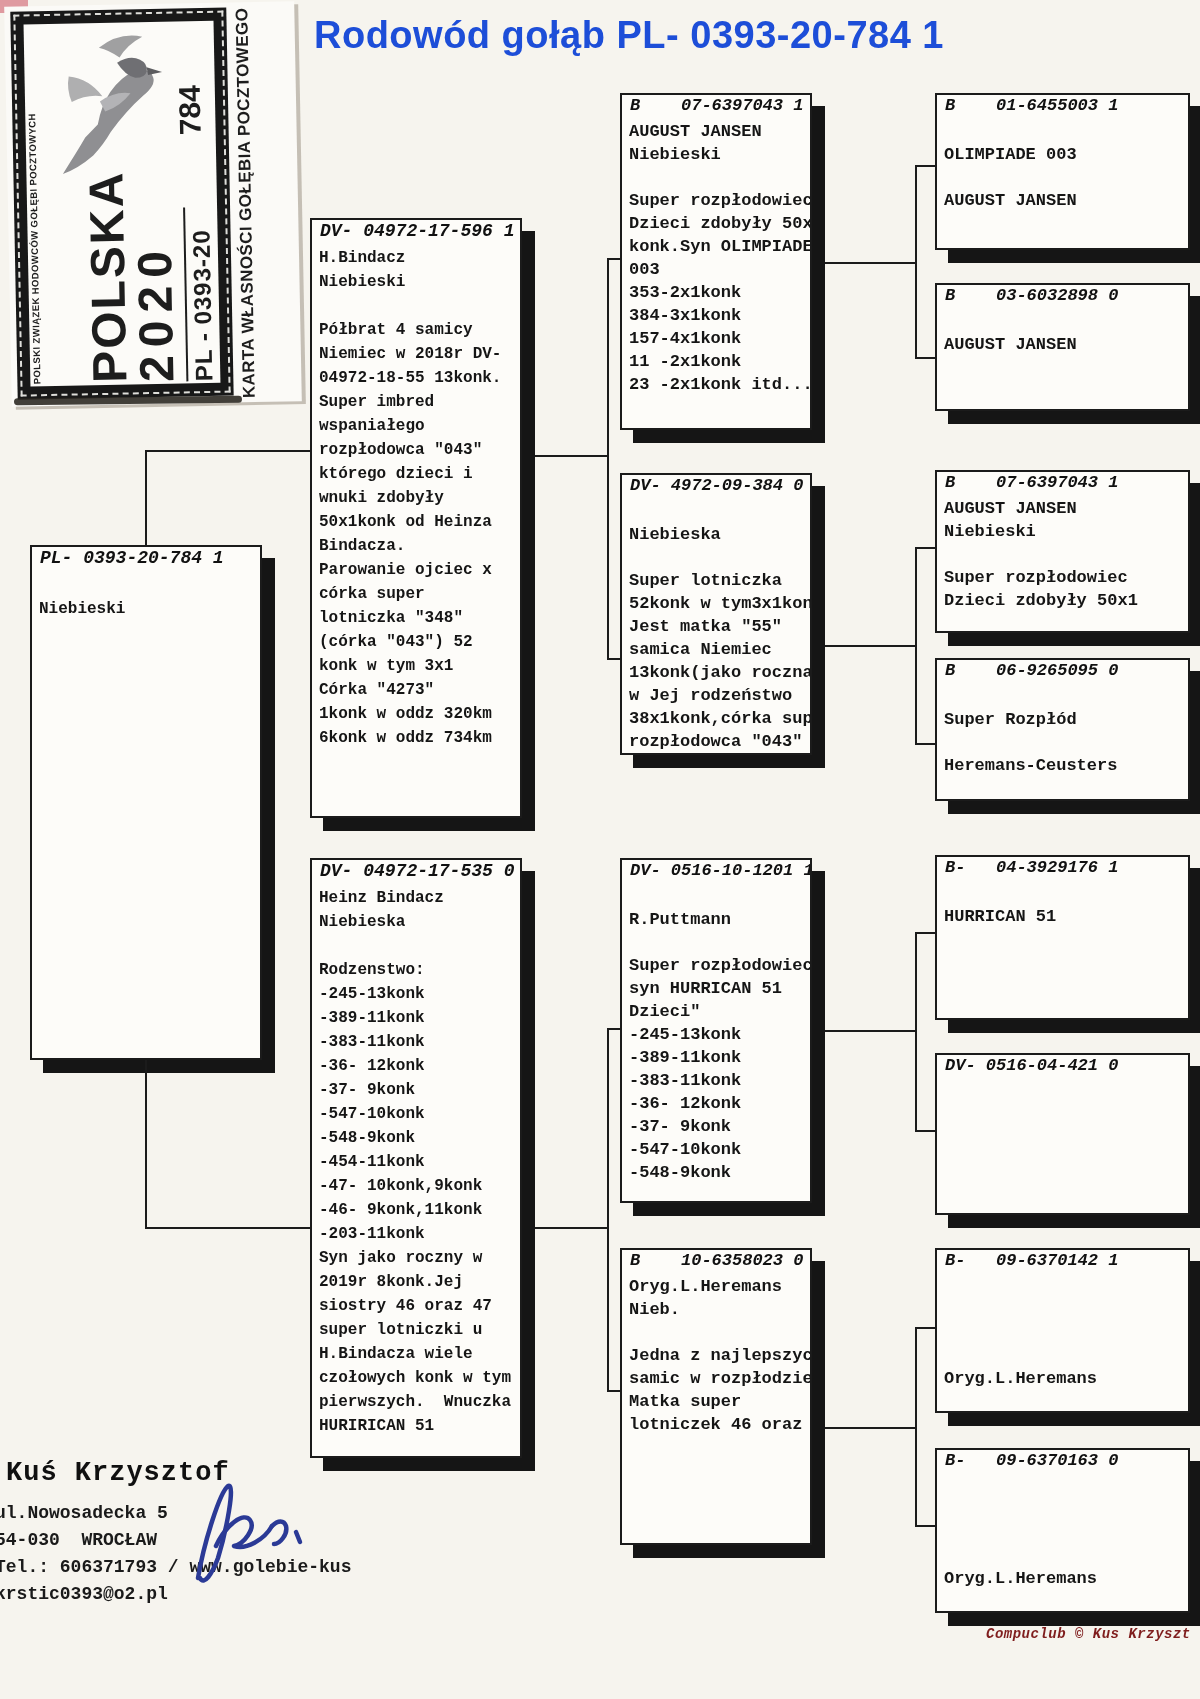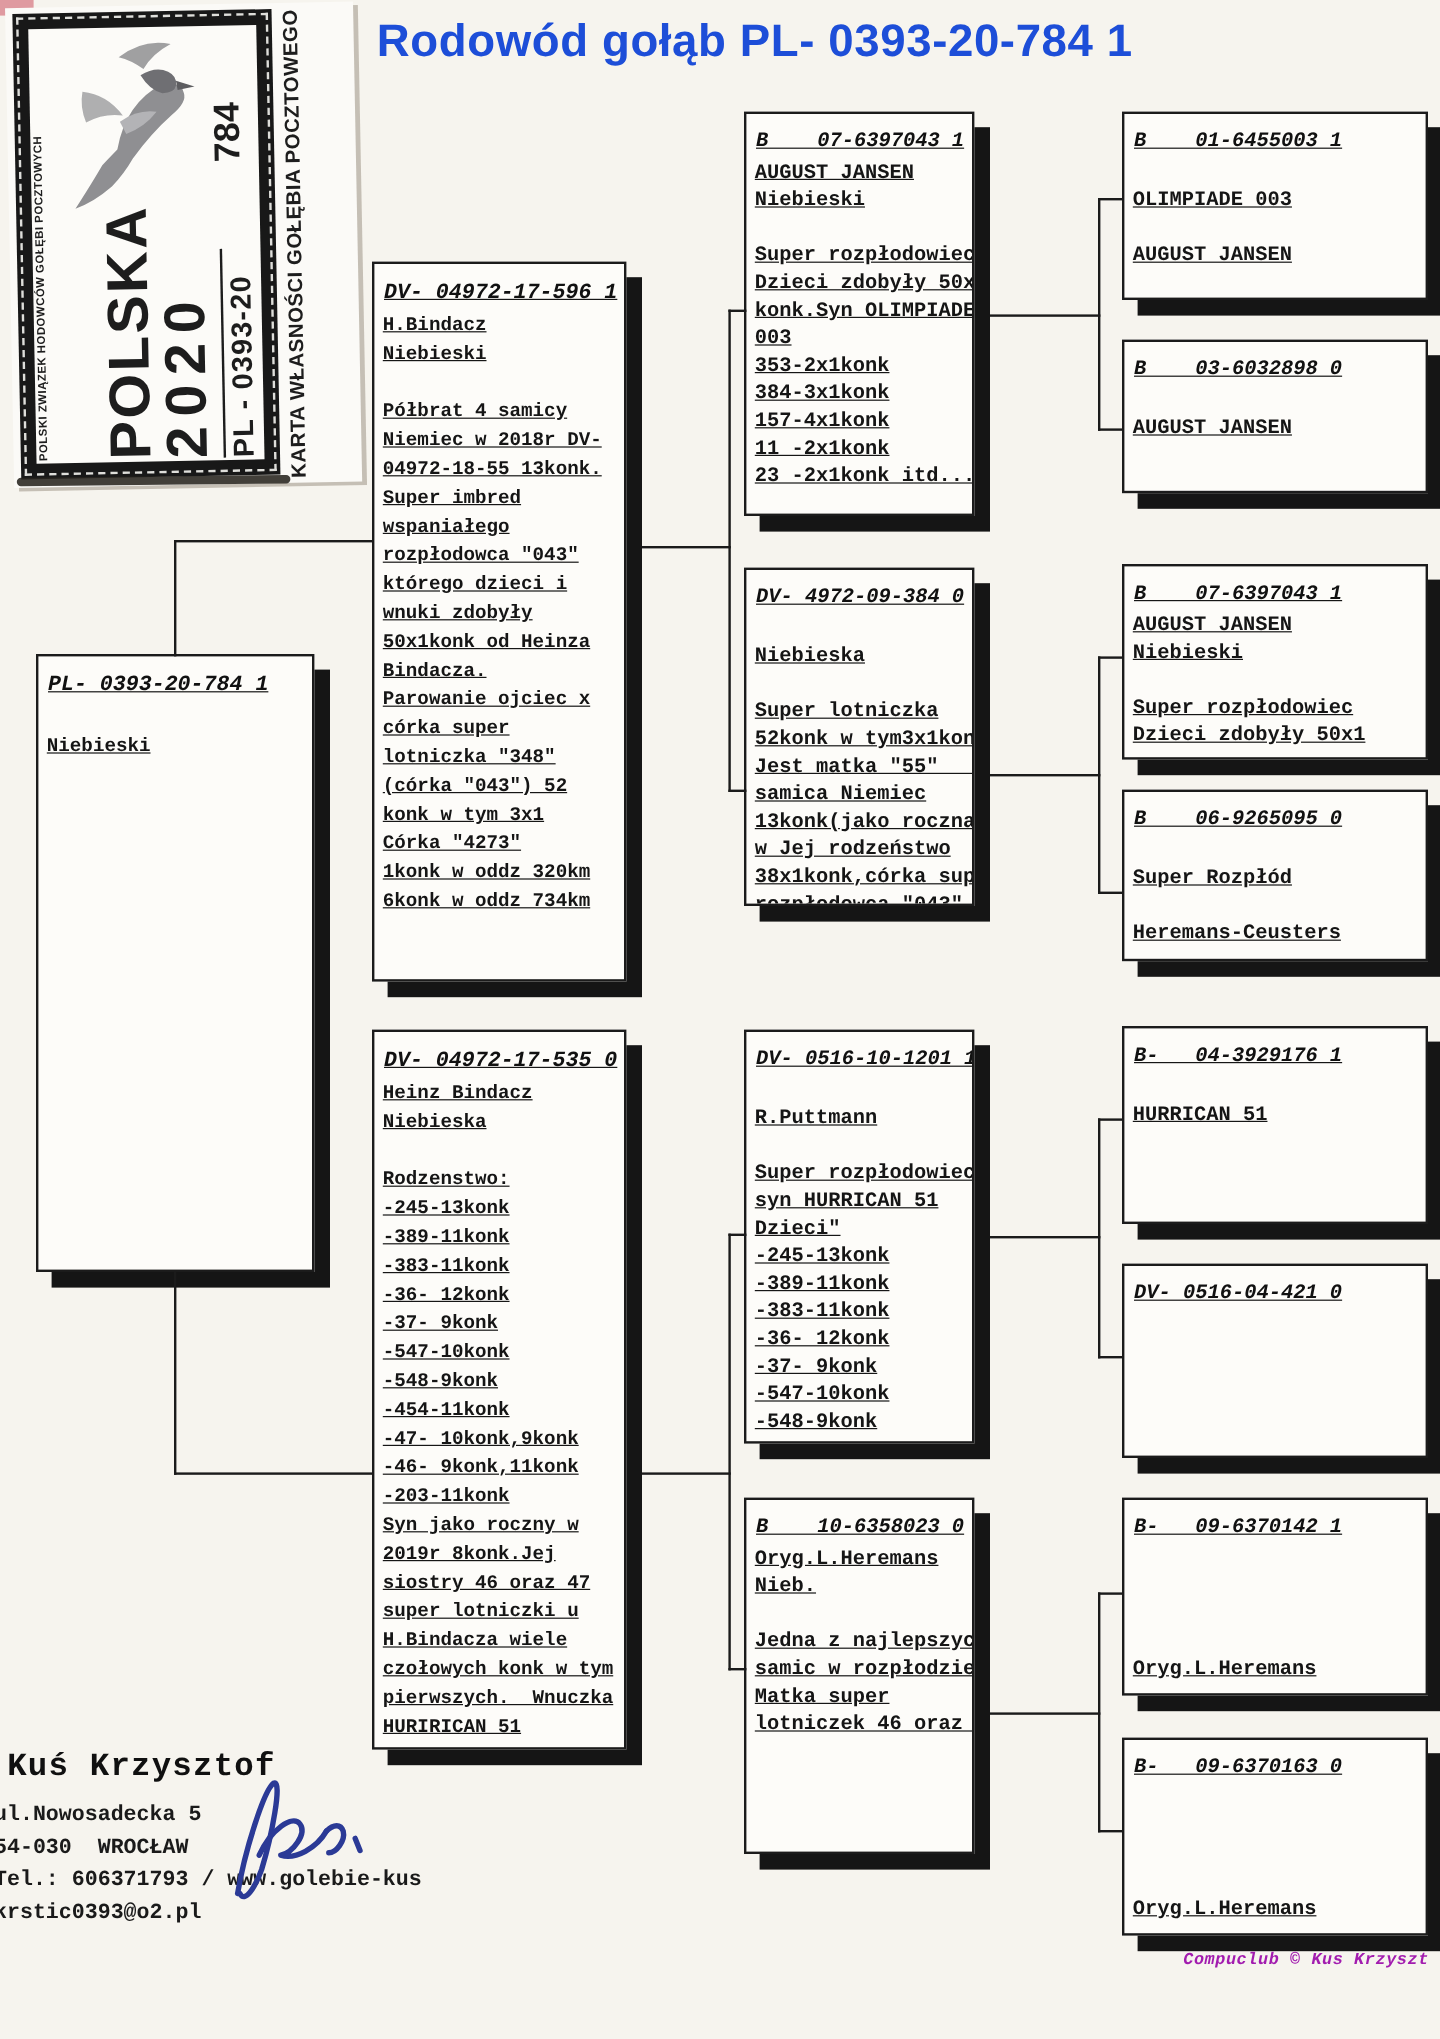--- a/index.html
+++ b/index.html
@@ -30,36 +30,36 @@
           font-weight:700;letter-spacing:1px;}
   .ring-rule{position:absolute;left:156px;top:186px;bottom:2px;width:2px;background:#1d1d1d;}
   .karta{left:228px;top:6px;height:390px;font-family:"Liberation Sans",sans-serif;font-size:17px;
          font-weight:700;letter-spacing:.4px;}
   .pigeon{position:absolute;left:16px;top:4px;width:128px;height:172px;}
   .stamp-smudge{position:absolute;left:14px;top:397px;width:228px;height:7px;background:#28241f;
                 border-radius:4px;transform:rotate(-.6deg);opacity:.88;}
 
   
   .pbox{position:absolute;box-sizing:border-box;background:#fdfcf9;border:2px solid #1b1b1b;
-        box-shadow:13px 13px 0 #151515;padding:13px 2px 0 7px;overflow:hidden;text-decoration:underline;}
+        box-shadow:13px 13px 0 #151515;padding:0 2px 0 7px;overflow:hidden;}
   .pbox-ring{font-style:italic;font-weight:700;font-size:17px;white-space:pre;padding:1px 0 5px 1px;color:#111;}
   .pbox-body{white-space:pre;font-size:17px;line-height:23px;font-weight:700;color:#151515;}
   .lh24 .pbox-ring{font-size:18px;}
   .lh24 .pbox-body{font-size:16px;line-height:24px;}
 
   
   .cl{position:absolute;background:#1b1b1b;}
 
   
   .owner-name{position:absolute;left:6px;top:1458px;font-size:27px;font-weight:700;letter-spacing:1px;color:#101010;}
   .owner-info{position:absolute;left:-5px;top:1500px;font-size:18px;font-weight:700;line-height:27px;
               white-space:pre;color:#1a1a1a;}
   .signature{position:absolute;left:160px;top:1462px;width:180px;height:140px;}
   .footer-credit{position:absolute;left:986px;top:1626px;font-size:14px;font-weight:700;font-style:italic;
-                 letter-spacing:.5px;color:#a21caf;white-space:nowrap;}
+                 letter-spacing:.5px;color:#7f1d1d;white-space:nowrap;}
 </style>
 </head>
 <body>
 
 <div class="page">
 
   <div class="pink-artifact"></div>
 
   <div class="stamp-card">
     <div class="stamp-frame">

